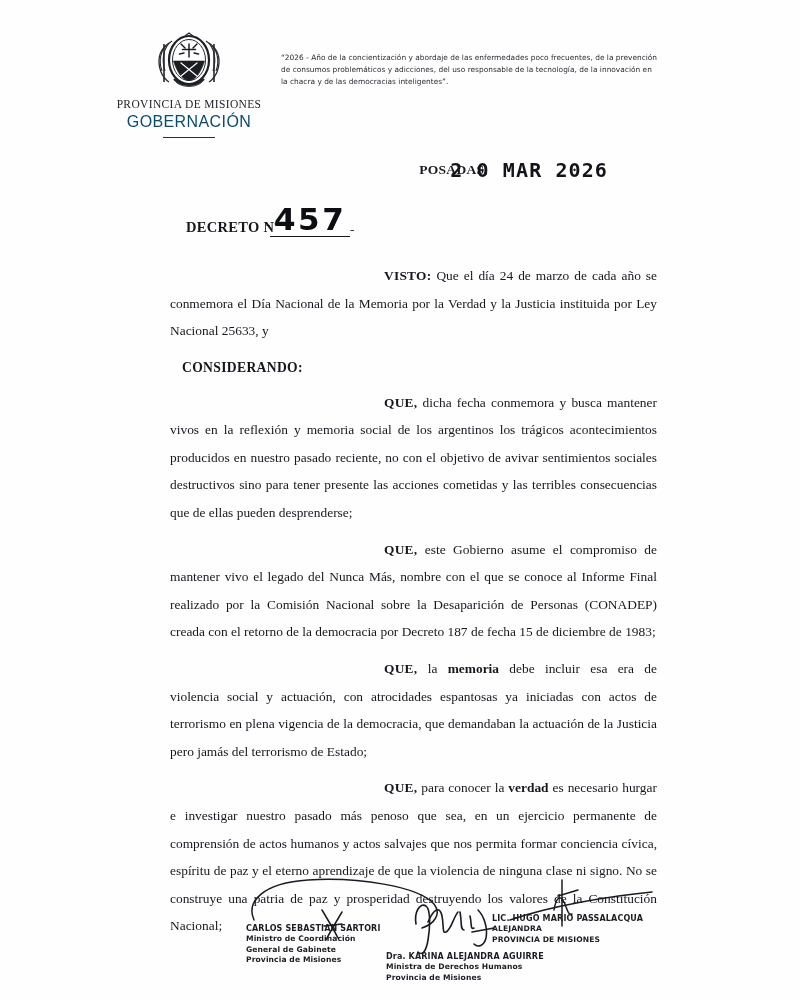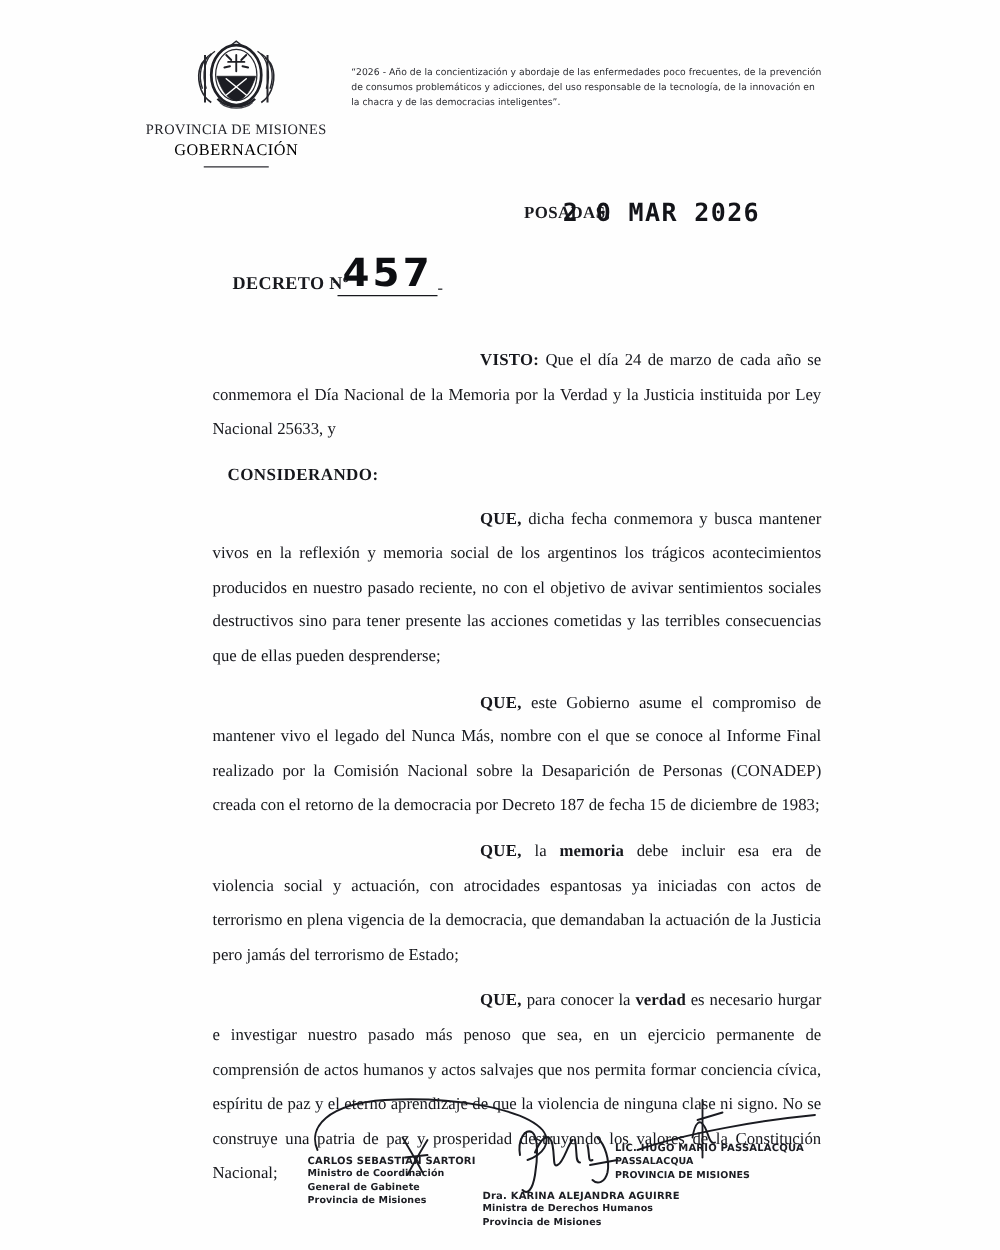--- a/index.html
+++ b/index.html
@@ -47,24 +47,24 @@
   }
   .org-line1 {
     font-family: "Liberation Serif", "DejaVu Serif", serif;
     font-size: 11.5px;
     letter-spacing: 0.35px;
     color: #23242a;
     line-height: 1.15;
     white-space: nowrap;
   }
   .org-line2 {
-    font-family: Liberation Serif, serif;
-    font-size: 13px;
+    font-family: Liberation Sans, sans-serif;
+    font-size: 16px;
     letter-spacing: 0.4px;
-    color: #000000;
+    color: #0c4a6e;
     line-height: 1.25;
     margin-top: 1px;
     white-space: nowrap;
   }
   .org-rule {
     width: 52px;
     height: 0;
     border-top: 1.6px solid #2c2d33;
     margin: 5px auto 0 auto;
   }
@@ -173,21 +173,21 @@
     width: 487px;
   }
   .para {
     font-size: 13.4px;
     line-height: 2.06;
     text-align: justify;
     color: #16171c;
     margin: 0;
     letter-spacing: 0.01px;
   }
-  .para.visto { text-align: justify; margin-top: 12px; }
+  .para.visto { text-align: justify; }
   .lead-in {
     display: inline-block;
     width: 214px;
   }
   .kw {
     font-weight: bold;
     font-variant: small-caps;
     letter-spacing: 0.25px;
   }
   .kw-plain { font-weight: bold; }
@@ -385,19 +385,19 @@
           <path d="M62 4 L62 50"></path>
           <path d="M54 34 C56 22 60 18 64 26 C67 32 68 40 72 38"></path>
           <path d="M10 44 C50 30 110 20 152 16"></path>
           <path d="M58 20 L78 14"></path>
         </g>
       </svg>
     </span>
 
     <div class="sig sig-gob">
       <div class="nm">LIC. HUGO MARIO PASSALACQUA</div>
-      <div class="rl b">PASSALACQUA</div>
+      <div class="rl b">ALEJANDRA</div>
       <div class="rl b">PROVINCIA DE MISIONES</div>
     </div>
 
   </div>
 
 </div>
 
 </body></html>

